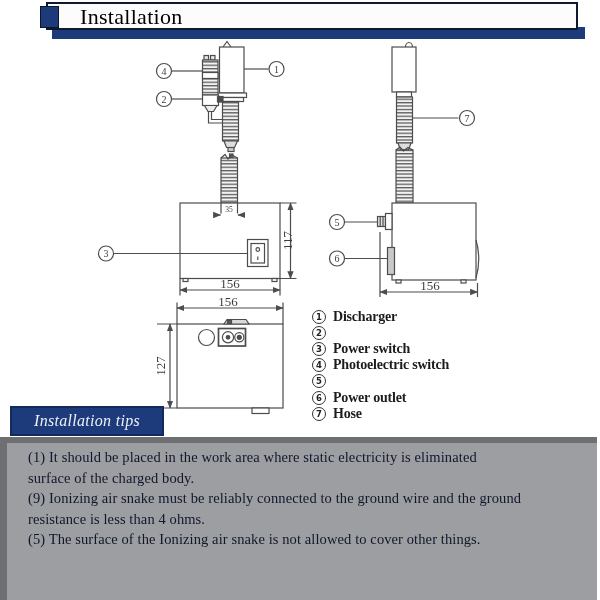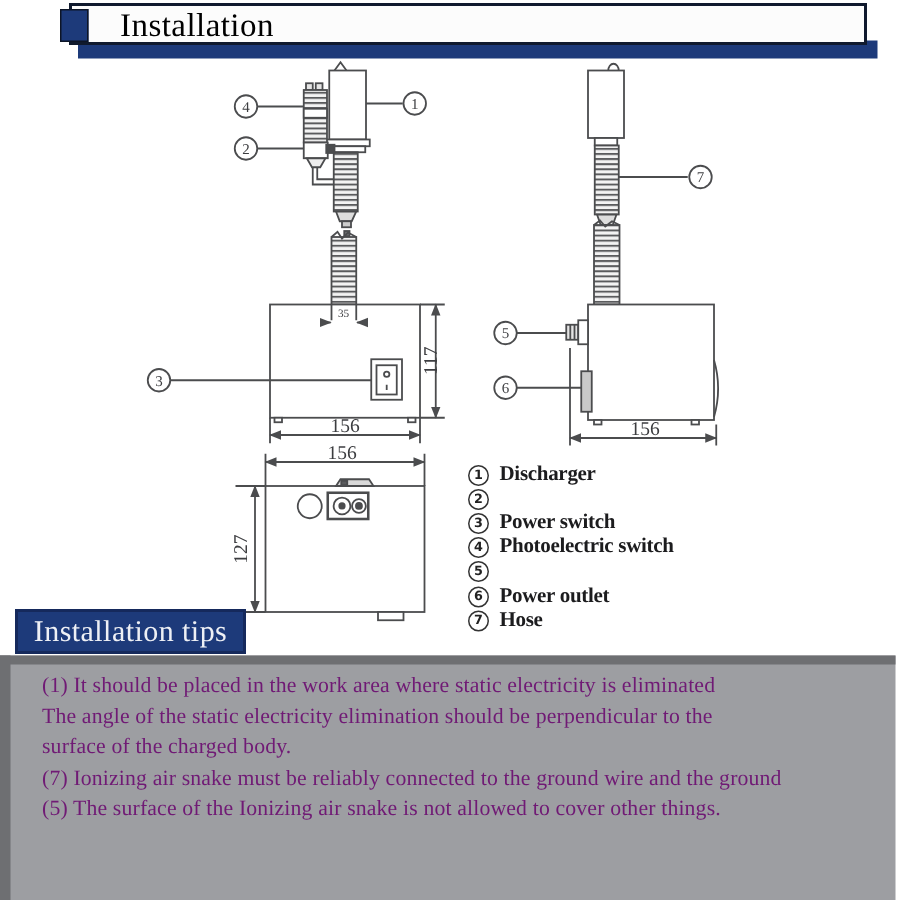--- a/index.html
+++ b/index.html
@@ -30,22 +30,22 @@
   .legend-label{margin-left:7px;font-size:14px;font-weight:600;color:#1c1c1e;
                 letter-spacing:-.2px;white-space:nowrap;}
 
   
   .tips-panel{position:absolute;left:0;top:437px;width:597px;height:163px;
               background:#9d9ea2;border-top:6px solid #6e6f72;border-left:7px solid #6e6f72;
               box-sizing:border-box;z-index:2;}
   .tips-header{position:absolute;left:10px;top:406px;width:154px;height:30px;
                background:#1d3a7a;border:2px solid #15295c;box-sizing:border-box;
                display:flex;align-items:center;justify-content:center;z-index:3;}
-  .tips-header span{color:#eef0f5;font-size:20px;letter-spacing:.3px;}
-  .tips-text{position:absolute;left:28px;top:447px;z-index:3;color:#701a75;
+  .tips-header span{color:#eef0f5;font-size:16px;letter-spacing:.3px;font-style:italic;}
+  .tips-text{position:absolute;left:28px;top:447px;z-index:3;color:#0f172a;
              font-size:14.5px;line-height:20.6px;letter-spacing:.1px;white-space:nowrap;}
 </style>
 </head>
 <body>
 
 <div class="hdr-shadow"></div>
 <div class="hdr-box"></div>
 <div class="hdr-square"></div>
 <div class="hdr-title">Installation</div>
 
@@ -211,17 +211,17 @@
     <span class="legend-label">Hose</span>
   </div>
 </div>
 
 <div class="tips-panel"></div>
 <div class="tips-header">
   <span>Installation tips</span>
 </div>
 <div class="tips-text">
   <div>(1) It should be placed in the work area where static electricity is eliminated</div>
-  <div>The angle of the static electricity elimination should be perpendicular to the</div>
   <div>surface of the charged body.</div>
-  <div>(7) Ionizing air snake must be reliably connected to the ground wire and the ground</div>
+  <div>(9) Ionizing air snake must be reliably connected to the ground wire and the ground</div>
+  <div>resistance is less than 4 ohms.</div>
   <div>(5) The surface of the Ionizing air snake is not allowed to cover other things.</div>
 </div>
 
 </body></html>

